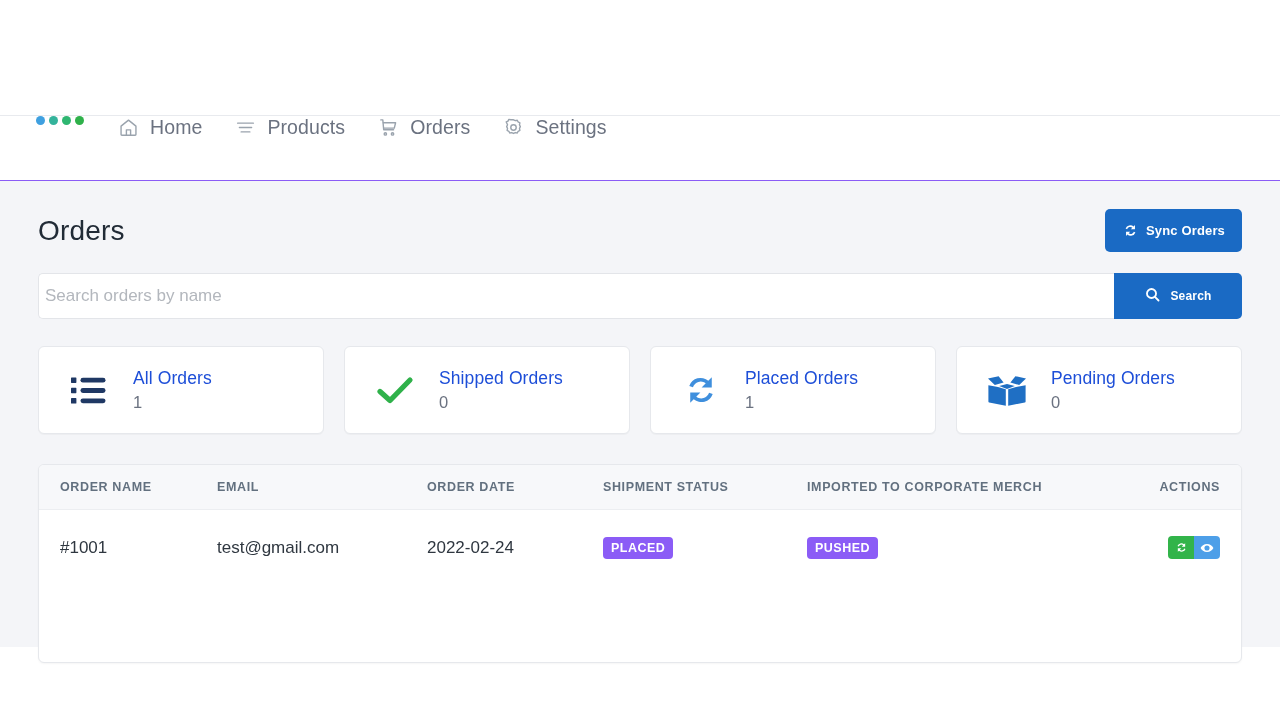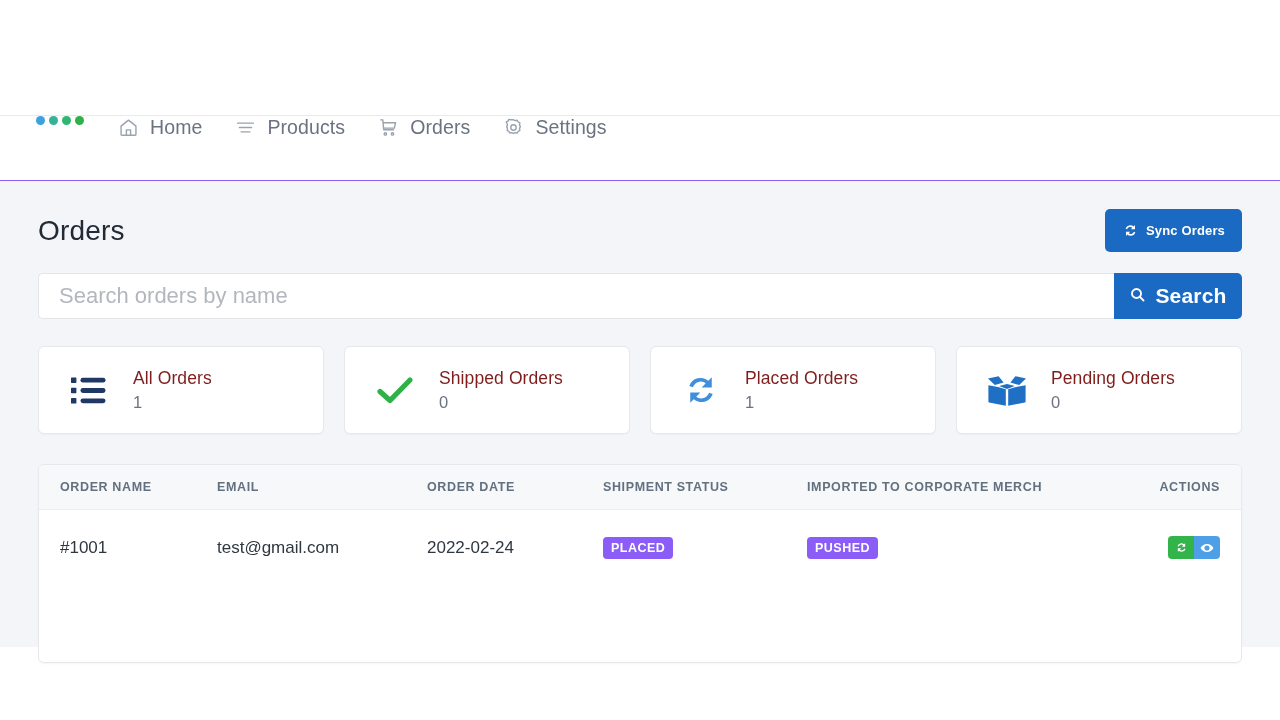--- a/index.html
+++ b/index.html
@@ -47,41 +47,41 @@
     display:flex; align-items:center; gap: 7px; cursor:pointer;
     letter-spacing: .15px;
   }
   .btn-sync svg { display:block; }
 
   
   .searchbar { display:flex; margin-top: 21px; height: 46px; }
   .search-input {
     flex: 1; border: 1px solid #e3e5e9; border-right: none;
     border-radius: 5px 0 0 5px; background: #fff;
-    font-size: 22px; color: #a21caf; padding: 0 20px;
+    font-size: 17px; color: #a21caf; padding: 0 6px;
     font-family: "Liberation Sans", sans-serif; outline: none;
   }
   .search-input::placeholder { color: #b3b7bd; }
   .btn-search {
     background:#1a6ac4; color:#fff; border:none; border-radius: 0 5px 5px 0;
-    width: 128px; font-size: 21px; font-weight: 700; cursor:pointer;
+    width: 128px; font-size: 12px; font-weight: 700; cursor:pointer;
     display:flex; align-items:center; justify-content:center; gap: 9px;
     letter-spacing:.2px;
   }
 
   
   .cards { display:flex; gap: 20px; margin-top: 27px; }
   .card {
     flex: 1; height: 88px; background: #fff; border: 1px solid #e6e8ec;
     border-radius: 6px; display:flex; align-items:center; gap: 22px;
     padding: 0 0 0 28px;
     box-shadow: 0 1px 1px rgba(22,29,37,.03);
   }
   .card-ico { width: 44px; height: 44px; display:flex; align-items:center; justify-content:center; flex: none; }
-  .card-text .label { color:#7f1d1d; font-size: 17.5px; line-height: 1.25; letter-spacing:.1px; }
+  .card-text .label { color:#1d4ed8; font-size: 17.5px; line-height: 1.25; letter-spacing:.1px; }
   .card-text .value { color:#6b7280; font-size: 16.5px; margin-top: 4px; }
 
   
   .table-card {
     margin-top: 30px; background:#fff; border:1px solid #e6e8ec; border-radius: 6px;
     box-shadow: 0 1px 2px rgba(22,29,37,.04); overflow:hidden;
   }
   table { width: 100%; border-collapse: collapse; }
   thead tr { background: #f7f8fa; }
   thead th {

